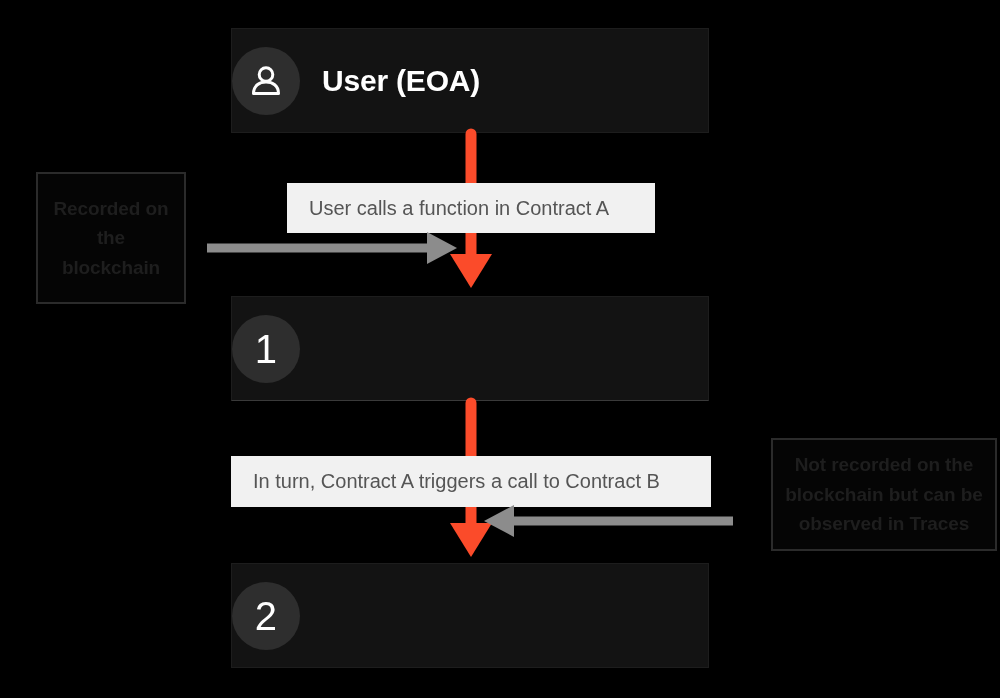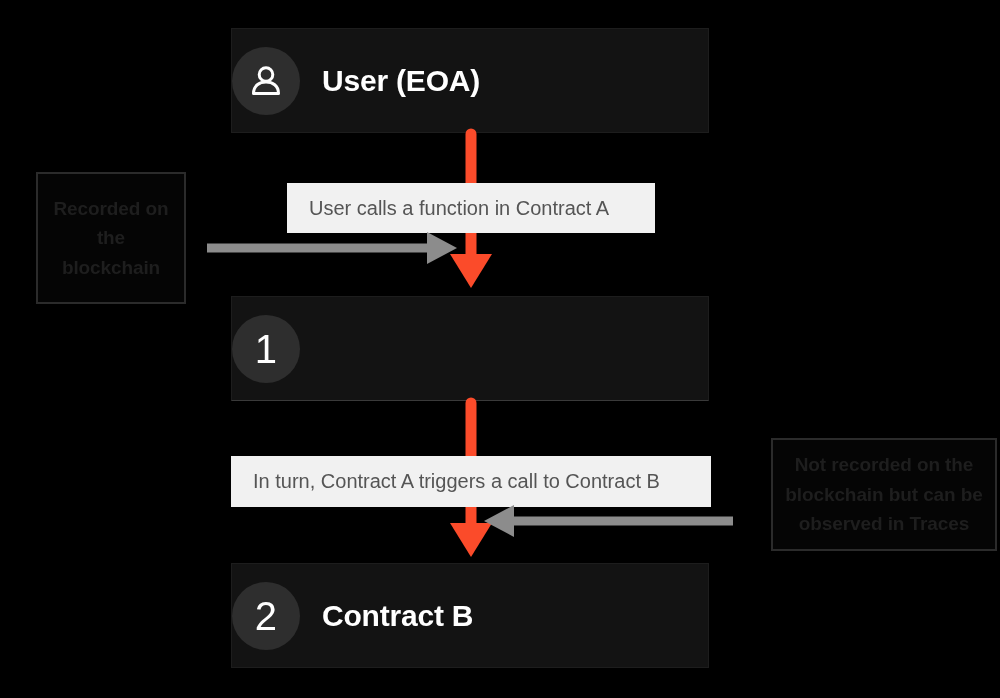--- a/index.html
+++ b/index.html
@@ -170,21 +170,20 @@
   <div class="node-card n2">
     <div class="badge">
       <span class="badge-num">1</span>
     </div>
   </div>
 
   <div class="node-card n3">
     <div class="badge">
       <span class="badge-num">2</span>
     </div>
-    <span class="node-title">Contract B</span>
   </div>
 
   <div class="caption-chip c1">
     <span>User calls a function in Contract A</span>
   </div>
   <div class="caption-chip c2">
     <span>In turn, Contract A triggers a call to Contract B</span>
   </div>
 
   <svg class="arrow-layer front" width="1000" height="698" viewBox="0 0 1000 698">

